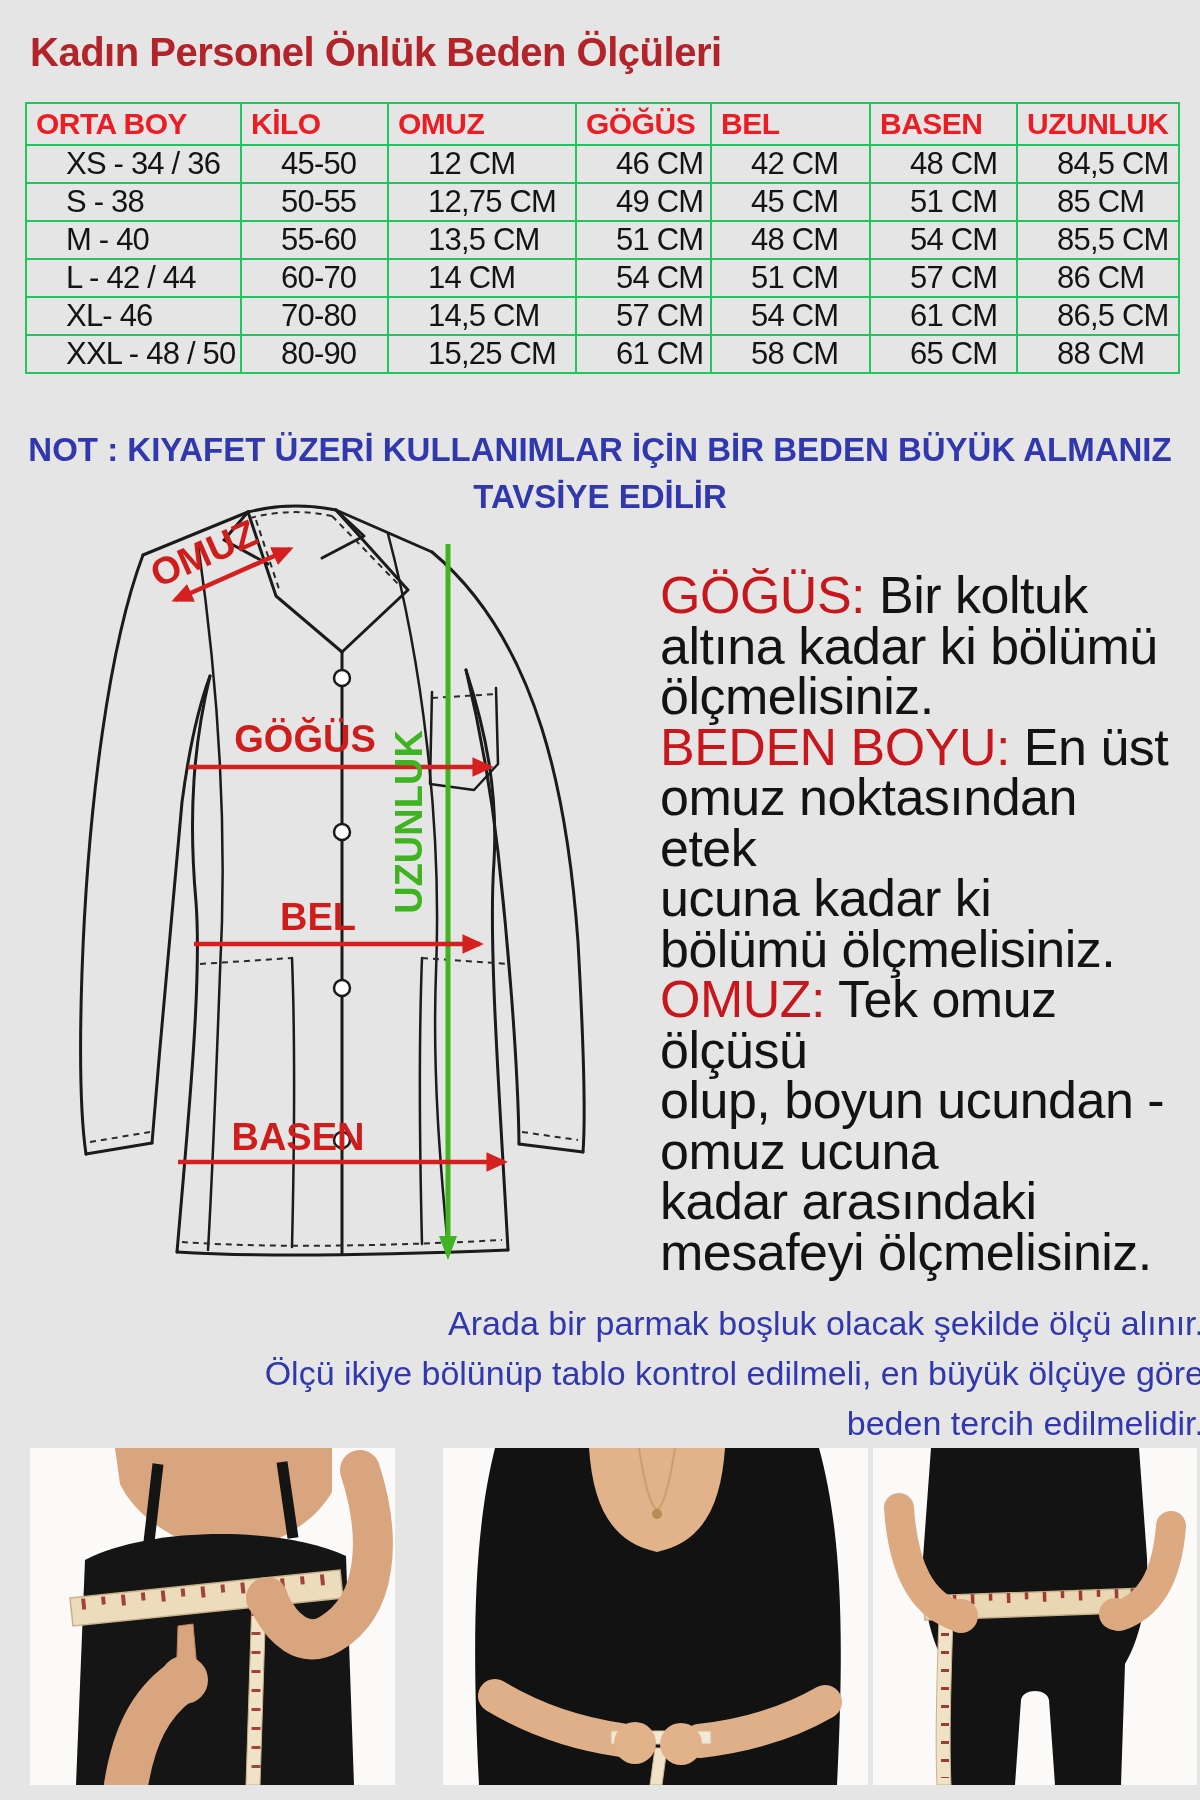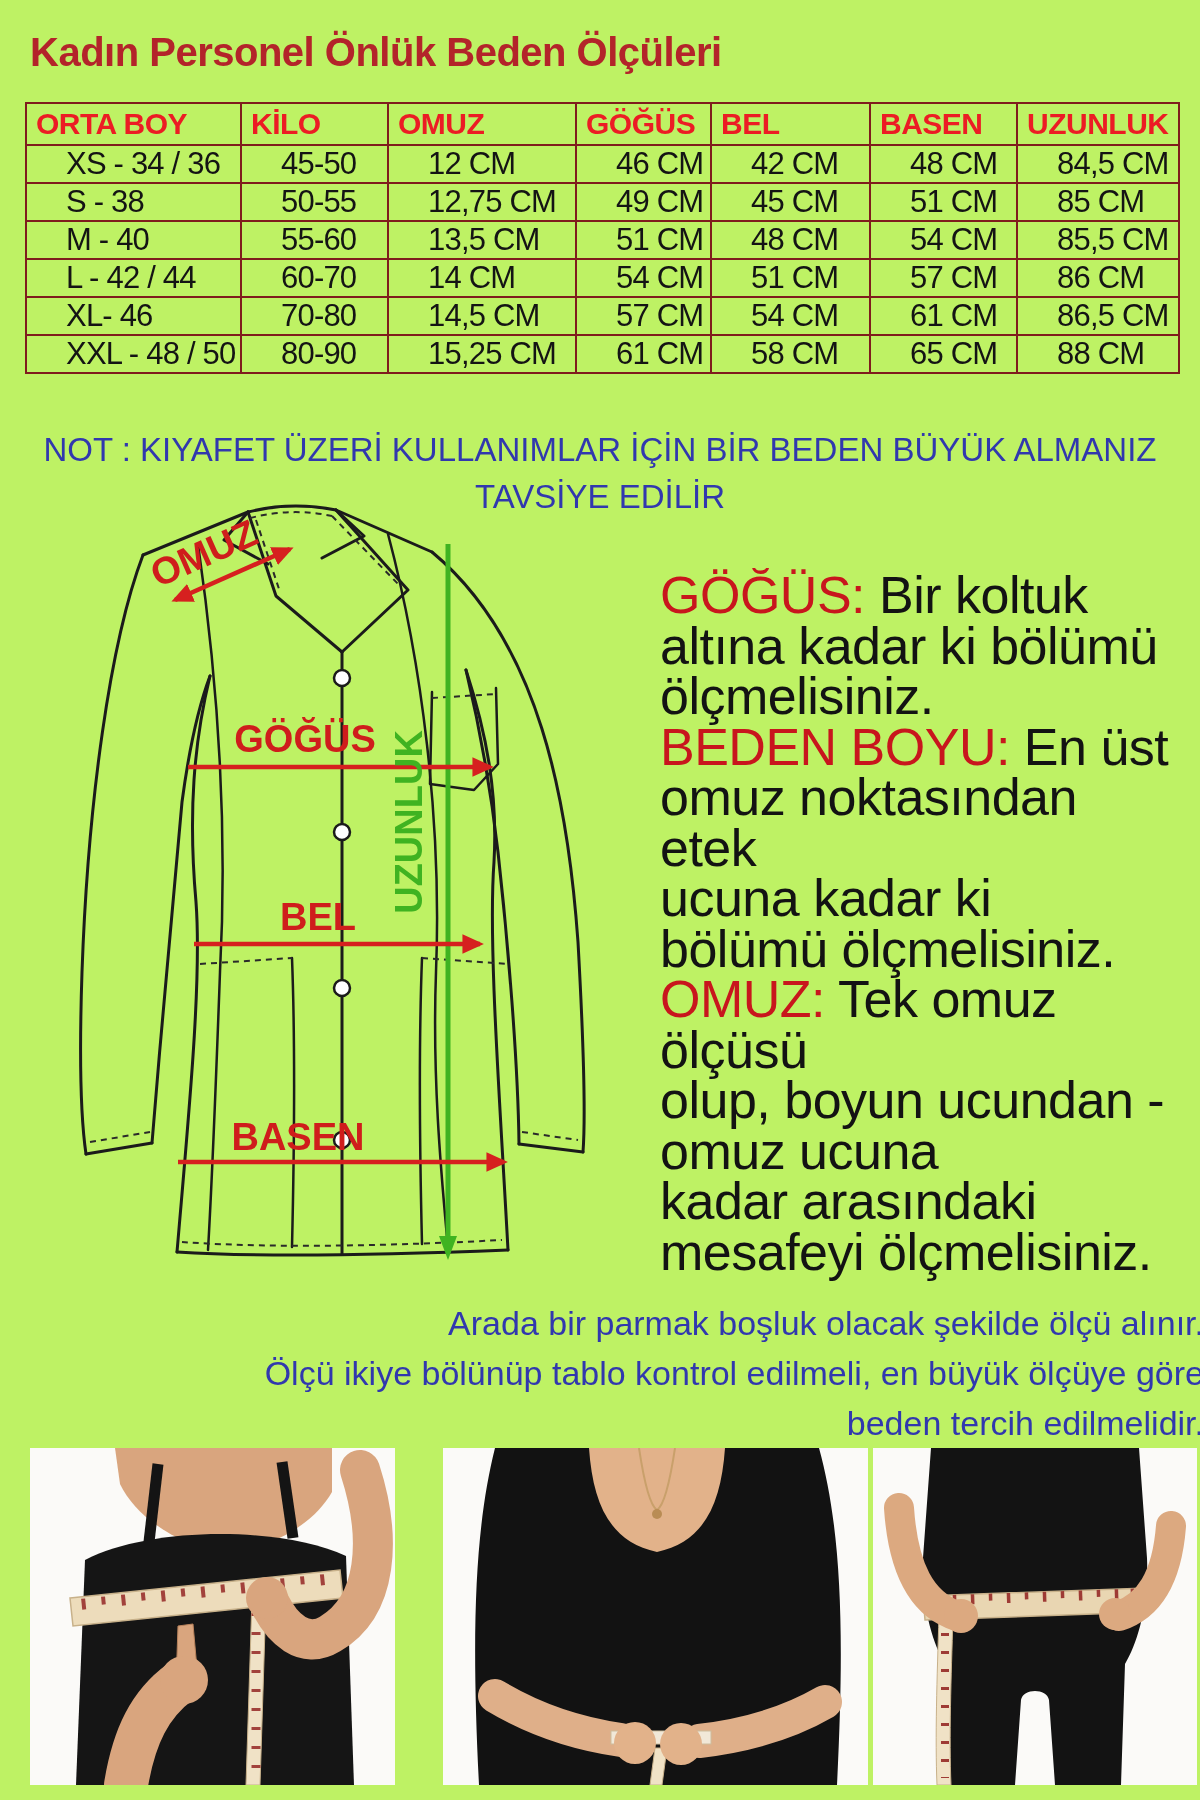--- a/index.html
+++ b/index.html
@@ -1,42 +1,42 @@
 <!DOCTYPE html>
 <html><head>
 <meta charset="utf-8">
 <style>
   * { margin:0; padding:0; box-sizing:border-box; }
   body { background:#ffffff; font-family:"Liberation Sans", sans-serif; }
-  .page { position:relative; width:1200px; height:1800px; background:#bef264; overflow:hidden; }
+  .page { position:relative; width:1200px; height:1800px; background:#e5e5e5; overflow:hidden; }
 
   .title {
     position:absolute; left:30px; top:30px;
     font-size:40px; font-weight:bold; letter-spacing:-0.5px;
     color:#b3242a; white-space:nowrap;
   }
 
   table.size-table {
     position:absolute; left:25px; top:102px; width:1153px;
     border-collapse:collapse; table-layout:fixed;
   }
   table.size-table th, table.size-table td {
-    border:2px solid #7f1d1d; text-align:left; vertical-align:middle;
+    border:2px solid #22c55e; text-align:left; vertical-align:middle;
     padding:0 4px 0 9px; white-space:nowrap; overflow:hidden;
   }
   table.size-table th {
     color:#ec1c24; font-size:30px; font-weight:bold; height:42px; letter-spacing:-0.5px;
   }
   table.size-table td {
     color:#141414; font-size:31px; font-weight:normal; height:38px; letter-spacing:-0.8px;padding-left:39px;
   }
 
   .note {
     position:absolute; left:0; top:426px; width:1200px; text-align:center;
-    color:#3138ae; font-size:33px; font-weight:400; line-height:47px; white-space:nowrap;
+    color:#3138ae; font-size:33px; font-weight:700; line-height:47px; white-space:nowrap;
   }
 
   .diagram { position:absolute; left:70px; top:502px; width:545px; height:762px; }
 
   .measure-info {
     position:absolute; left:660px; top:570px; width:510px;
     font-size:52px; line-height:50.5px; color:#131313; letter-spacing:-0.5px;
   }
   .measure-info .term { color:#c8161d; }
 

